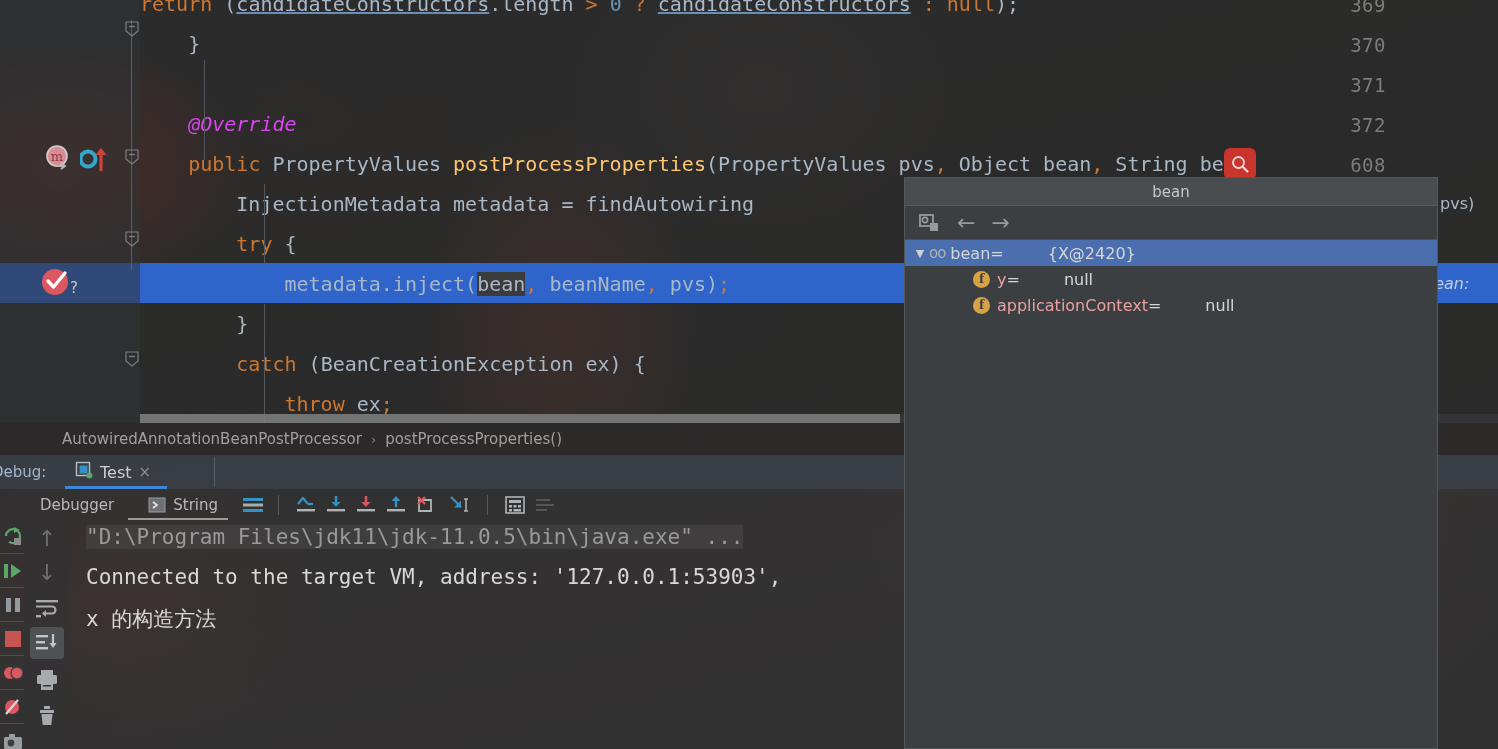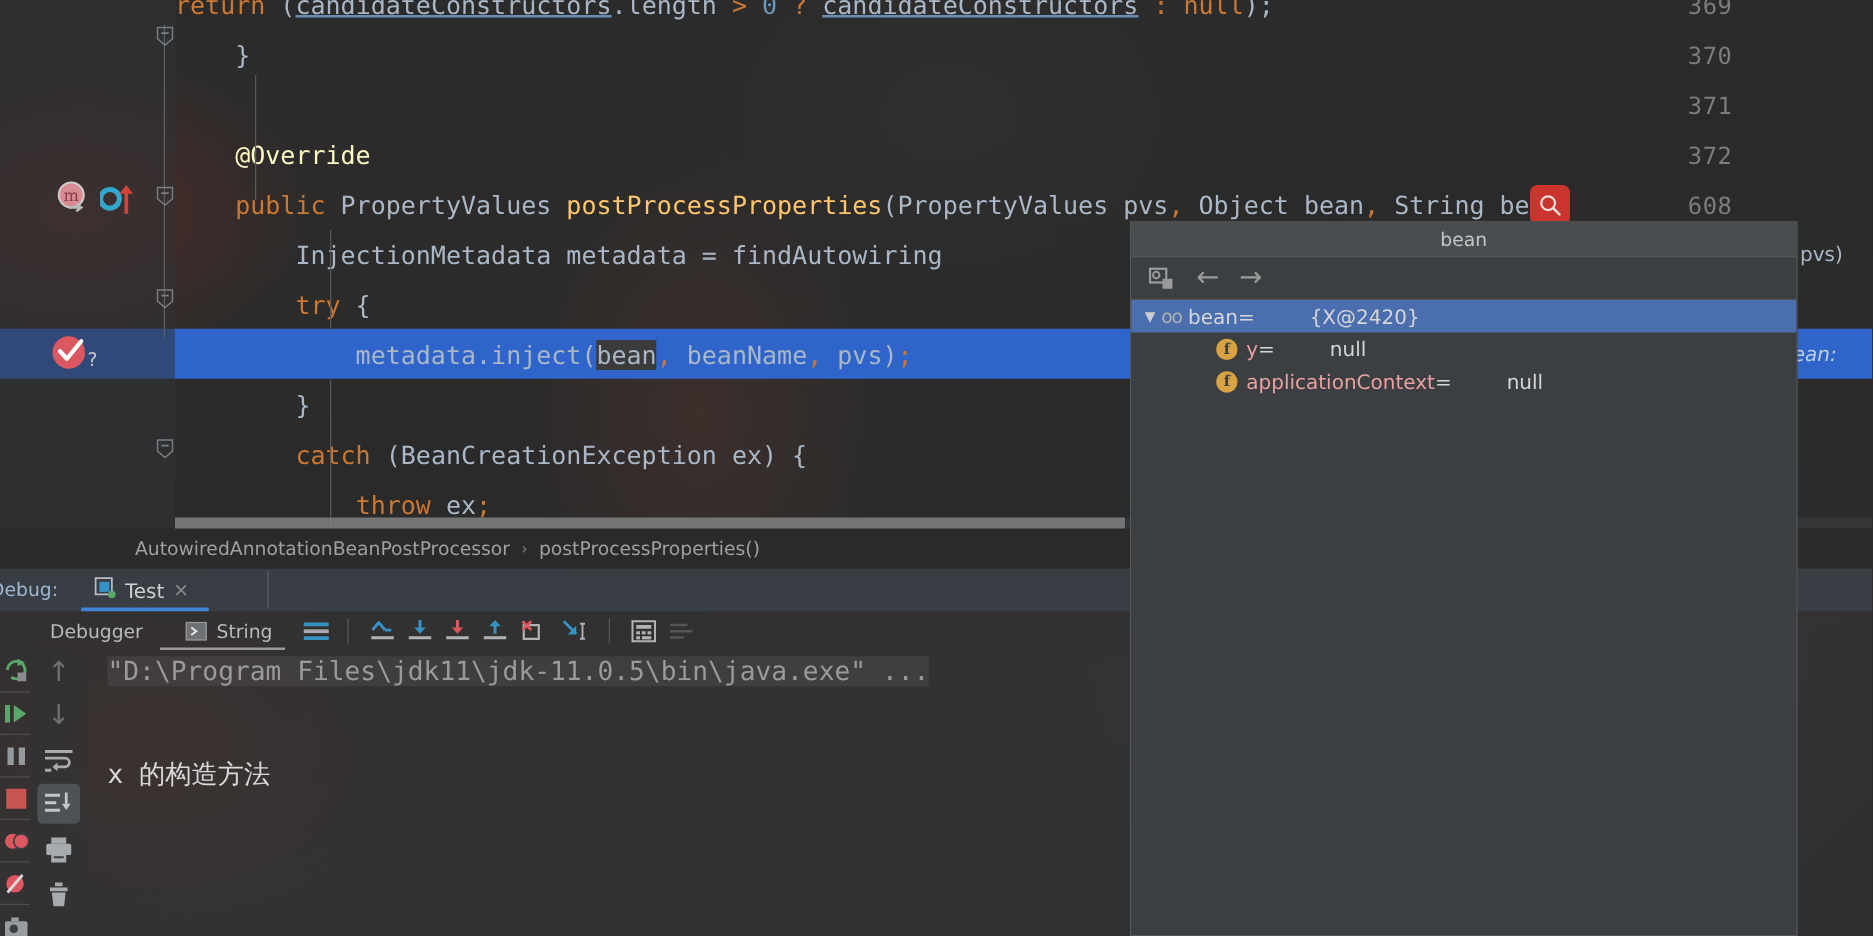--- a/index.html
+++ b/index.html
@@ -64,21 +64,21 @@
     position:absolute; left:0; top:0; width:1498px; height:423px;
     font-family:"DejaVu Sans Mono","Liberation Mono",monospace;
     font-size:20px;
     white-space:pre;
     color:#a9b7c6;
   }
   .cl { position:absolute; left:140px; height:40px; line-height:40px; }
   .kw   { color:#cc7832; }
   .typ  { color:#a9b7c6; }
   .meth { color:#ffc66d;text-align:right; }
-  .ann  { color:#fef9c3; }
+  .ann  { color:#d946ef;font-style:italic; }
   .num  { color:#6897bb; }
   .punc { color:#cc7832; }
   .plain{ color:#a9b7c6; }
   .under{ text-decoration:underline; text-decoration-color:#6a8fb5; }
 
   .selrow {
     position:absolute; left:0; height:40px;
     background:#2f65ca;
   }
   .ident-hl { background:#3b3b3b; }
@@ -106,21 +106,21 @@
     background:#c9342c; border-radius:6px; z-index:6;
     display:flex; align-items:center; justify-content:center;
   }
 
   
   #breadcrumb {
     position:absolute; left:0; top:423px; width:1498px; height:32px;
     z-index:3;
     display:flex; align-items:center;
     font-size:15px; color:#a0a0a0;
-    padding-left:108px;
+    padding-left:62px;
     background:rgba(43,43,43,.55);
   }
   #breadcrumb .sep { margin:0 9px; color:#808080; font-size:13px; }
 
   
   #debug-window {
     position:absolute; left:0; top:455px; width:1498px; height:294px;
     z-index:3;
   }
   #debug-tint { position:absolute; inset:0; background:rgba(60,63,65,.42); }
@@ -517,20 +517,21 @@
       <svg width="22" height="22" viewBox="0 0 22 22">
         <rect x="4" y="5" width="14" height="3" fill="#a8abad"></rect>
         <rect x="8" y="1" width="6" height="3" fill="#a8abad"></rect>
         <path d="M5.5 9 h11 l-1.2 11 h-8.6 z" fill="#a8abad"></path>
       </svg>
     </div>
   </div>
 
   <div id="console-area">
       <div class="console-line dim" style="top: 4px;">"D:\Program Files\jdk11\jdk-11.0.5\bin\java.exe" ...</div>
+      <div class="console-line" style="top: 44px;">Connected to the target VM, address: '127.0.0.1:53903',</div>
       <div class="console-line" style="top: 84px;">x 的构造方法</div>
     </div>
 </div>
 
 <div id="bean-popup">
   <div id="popup-title">bean</div>
   <div id="popup-toolbar">
     <span class="pt-ico">
       <svg width="22" height="20" viewBox="0 0 22 20">
         <rect x="1" y="2" width="13" height="11" fill="none" stroke="#9a9a9a" stroke-width="1.8"></rect>

